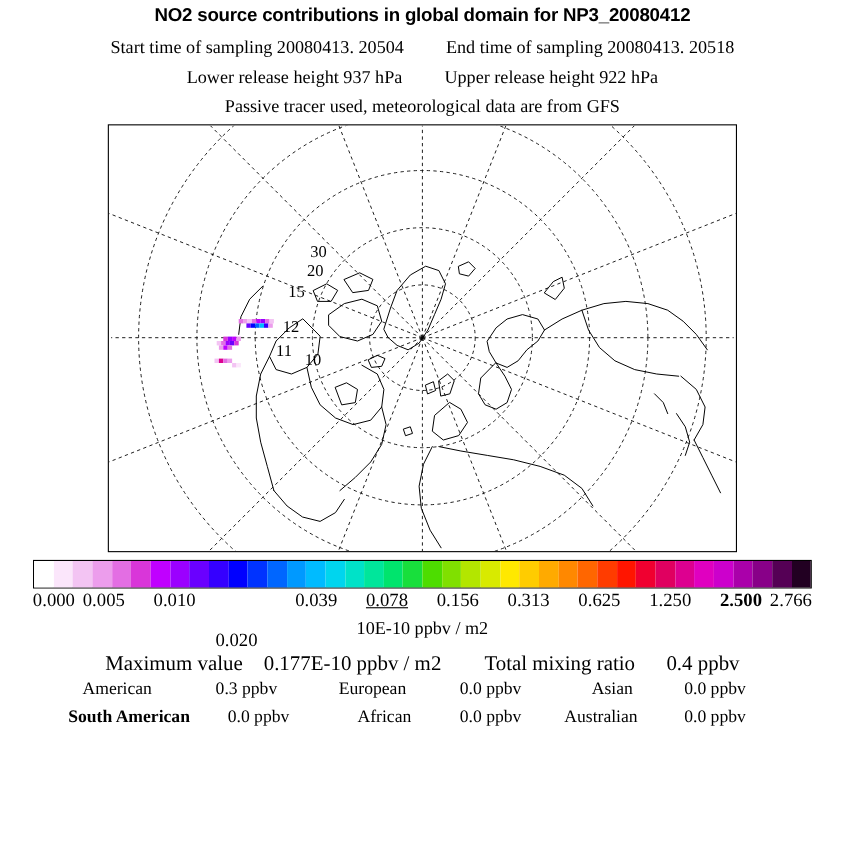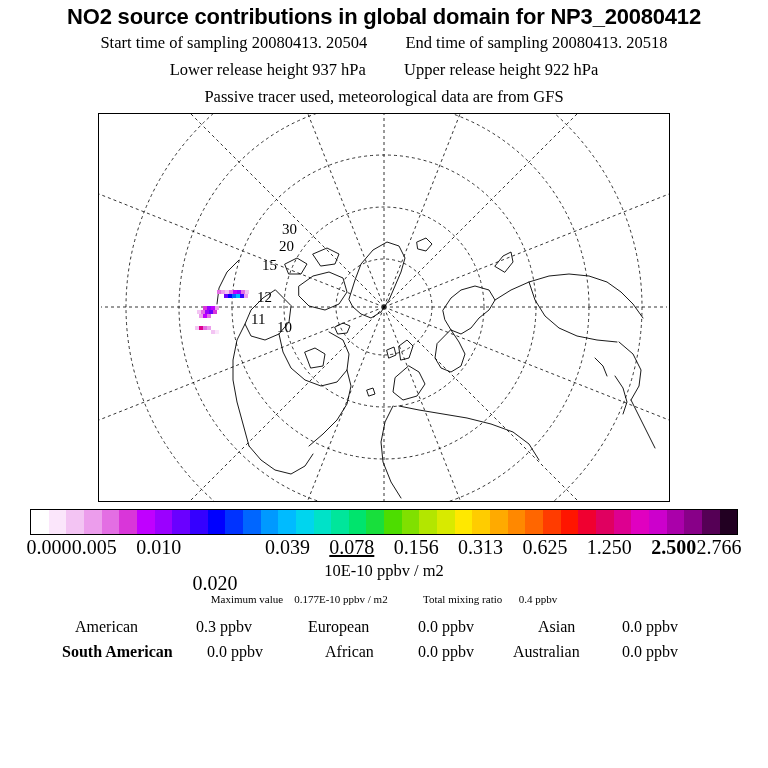--- a/index.html
+++ b/index.html
@@ -20,21 +20,21 @@
     height: 768px;
   }
   .title {
     position: absolute;
     top: 4px;
     left: 0;
     width: 768px;
     text-align: center;
     font-family: "Liberation Sans", sans-serif;
     font-weight: bold;
-    font-size: 22px;
+    font-size: 17px;
     letter-spacing: -0.2px;
   }
   .subline {
     position: absolute;
     left: 0;
     width: 768px;
     text-align: center;
     font-size: 16.5px;
   }
   .sub1 { top: 33px; }
@@ -71,21 +71,21 @@
   .cbar-cell {
     flex: 1 1 auto;
     height: 100%;
   }
   .cbar-labels {
     position: absolute;
     left: 0;
     top: 536px;
     width: 768px;
     height: 18px;
-    font-size: 20px;
+    font-size: 17px;
     font-family: "Liberation Serif", serif;
   }
   .cbar-label {
     position: absolute;
     top: 0;
     transform: translateX(-50%);
     white-space: nowrap;
   }
   .cbar-unit {
     position: absolute;
@@ -94,21 +94,21 @@
     width: 768px;
     text-align: center;
     font-size: 16.5px;
   }
 
   
   .foot {
     position: absolute;
     left: 0;
     width: 768px;
-    font-size: 11px;
+    font-size: 19px;
     text-align: center;
   }
   .foot1 { top: 593px; }
   .foot-row {
     position: absolute;
     left: 0;
     width: 768px;
     height: 20px;
     font-size: 16px;
   }

